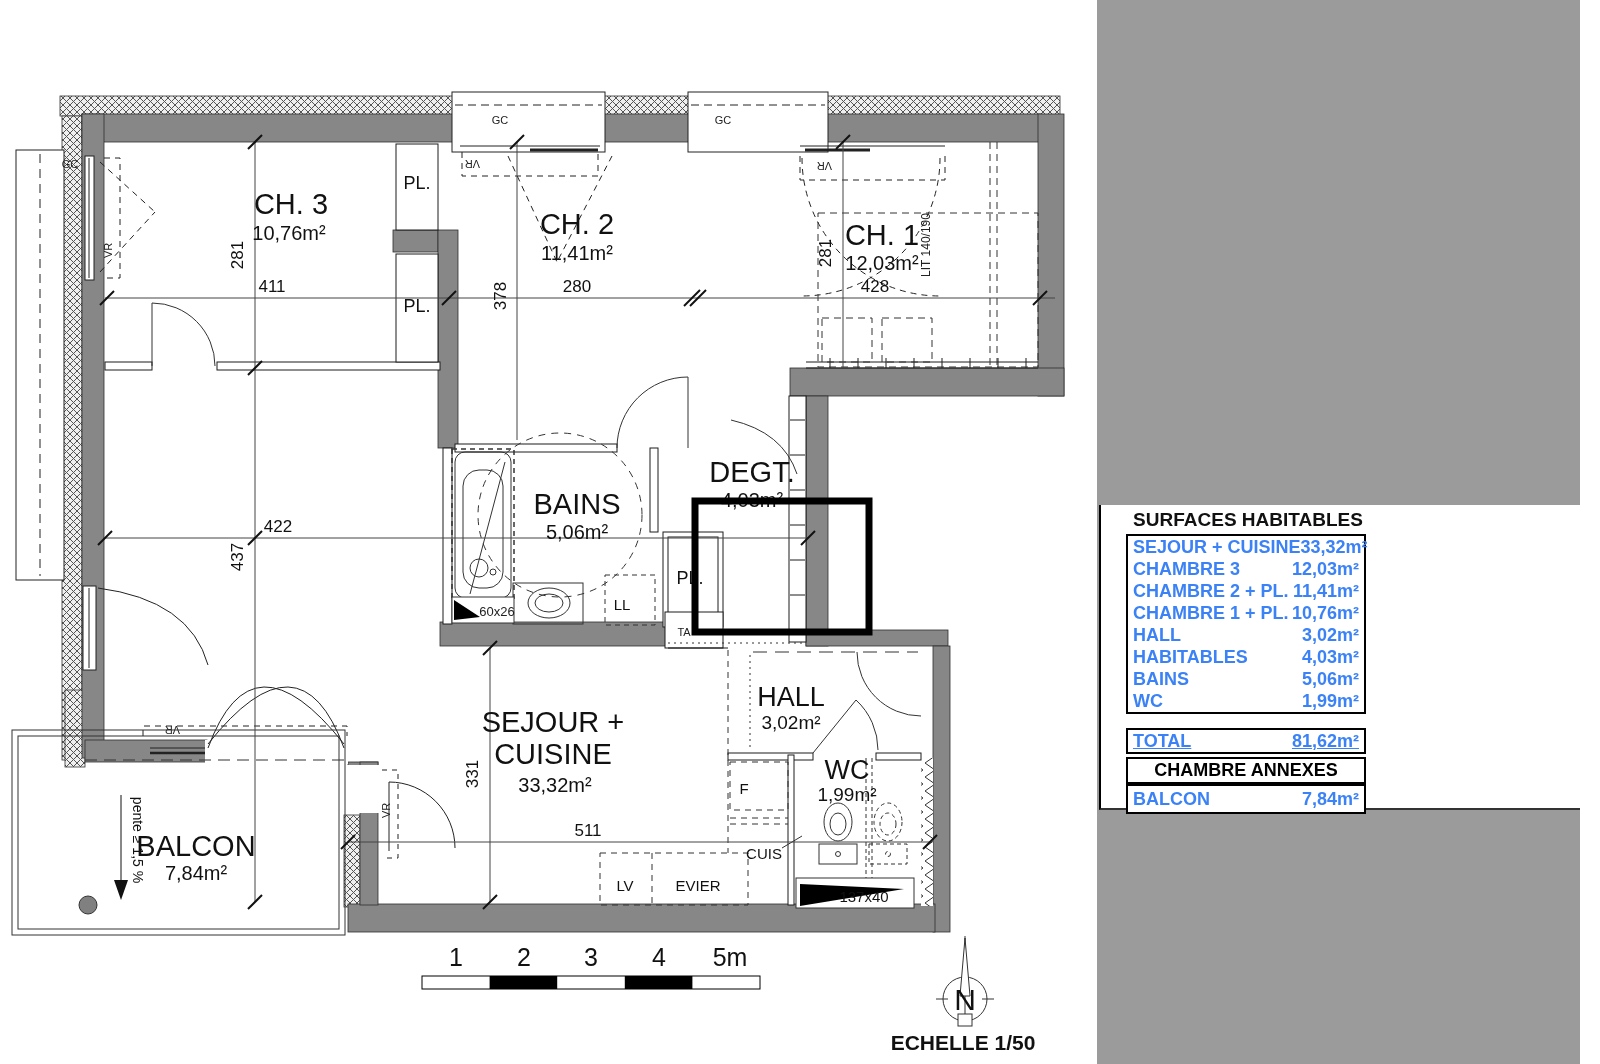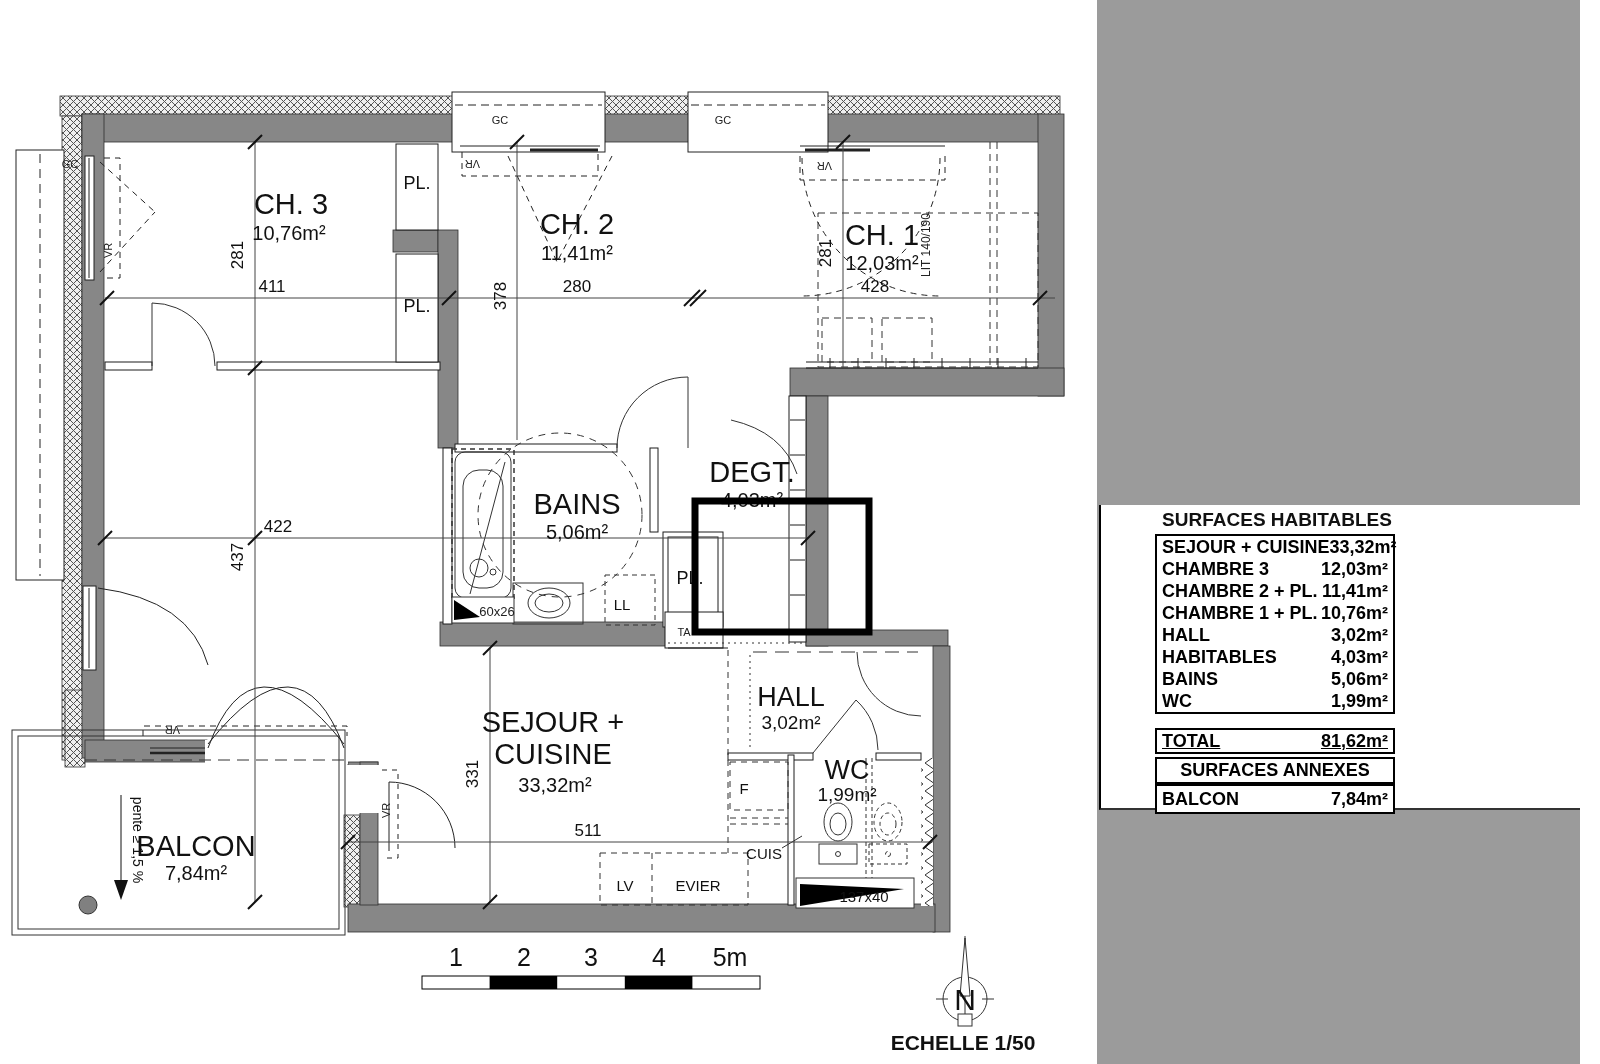--- a/index.html
+++ b/index.html
@@ -1,24 +1,24 @@
 <!DOCTYPE html>
 <html><head>
 <meta charset="utf-8">
 <style>
   html,body{margin:0;padding:0;background:#fff;}
   .stage{position:relative;width:1580px;height:1064px;background:#fff;overflow:hidden;
          font-family:"Liberation Sans", sans-serif;}
   .side-panel{position:absolute;left:1097px;top:0;width:503px;height:1064px;background:#9b9b9b;}
   .table-card{position:absolute;left:1099px;top:505px;width:501px;height:305px;background:#fff;
-              border-left:2px solid #000;border-bottom:2px solid #333;box-sizing:border-box;padding-left:29px;}
+              border-left:2px solid #000;border-bottom:2px solid #333;box-sizing:border-box;}
   .tbl-title{width:244px;margin:4px 0 3px 25px;text-align:center;font-size:19px;font-weight:bold;color:#111;}
   .tbl-box{width:240px;margin-left:25px;border:2px solid #000;box-sizing:border-box;background:#fff;}
   .tbl-row{display:flex;justify-content:space-between;align-items:baseline;height:22px;line-height:22px;
-           padding:0 5px;font-size:18px;font-weight:bold;color:#000000;white-space:nowrap;}
+           padding:0 5px;font-size:18px;font-weight:bold;color:#3b82f6;white-space:nowrap;}
   .tbl-row .val{font-size:18px;}
   .tbl-total{margin-top:14px;}
   .tbl-total .tbl-row span{text-decoration:underline;}
   .tbl-annex-title{text-align:center;font-size:18px;font-weight:bold;height:23px;line-height:23px;}
   .mt3{margin-top:3px;}
   svg text{fill:#111;}
   .rn{font-size:29px;}         
   .ra{font-size:20px;}         
   .dm{font-size:17px;}         
   .sm{font-size:11px;fill:#222;}
@@ -398,21 +398,21 @@
           <span class="val">1,99m²</span>
         </div>
   </div>
   <div class="tbl-box tbl-total">
     <div class="tbl-row">
           <span>TOTAL</span>
           <span class="val">81,62m²</span>
         </div>
   </div>
   <div class="tbl-box mt3">
-    <div class="tbl-annex-title">SURFACES ANNEXES</div>
+    <div class="tbl-annex-title">CHAMBRE ANNEXES</div>
   </div>
   <div class="tbl-box">
     <div class="tbl-row" style="height:26px;line-height:26px">
           <span>BALCON</span>
           <span class="val">7,84m²</span>
         </div>
   </div>
 </div>
 
 </div>

